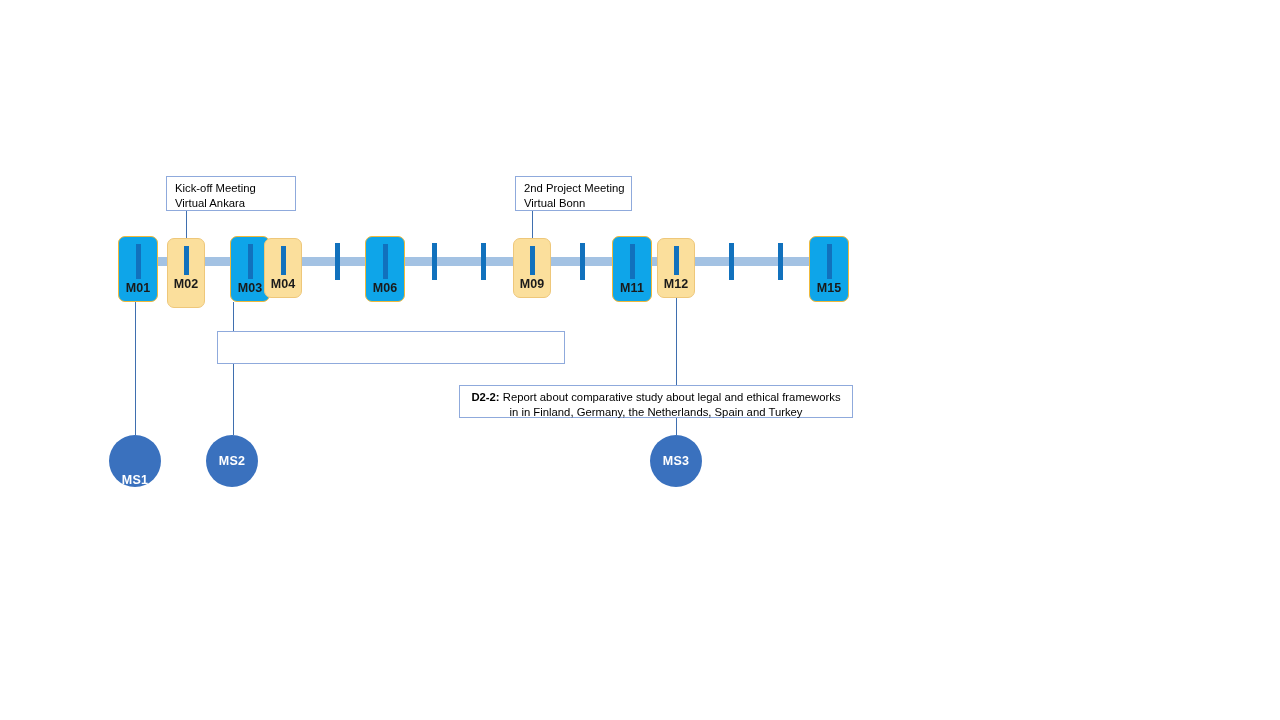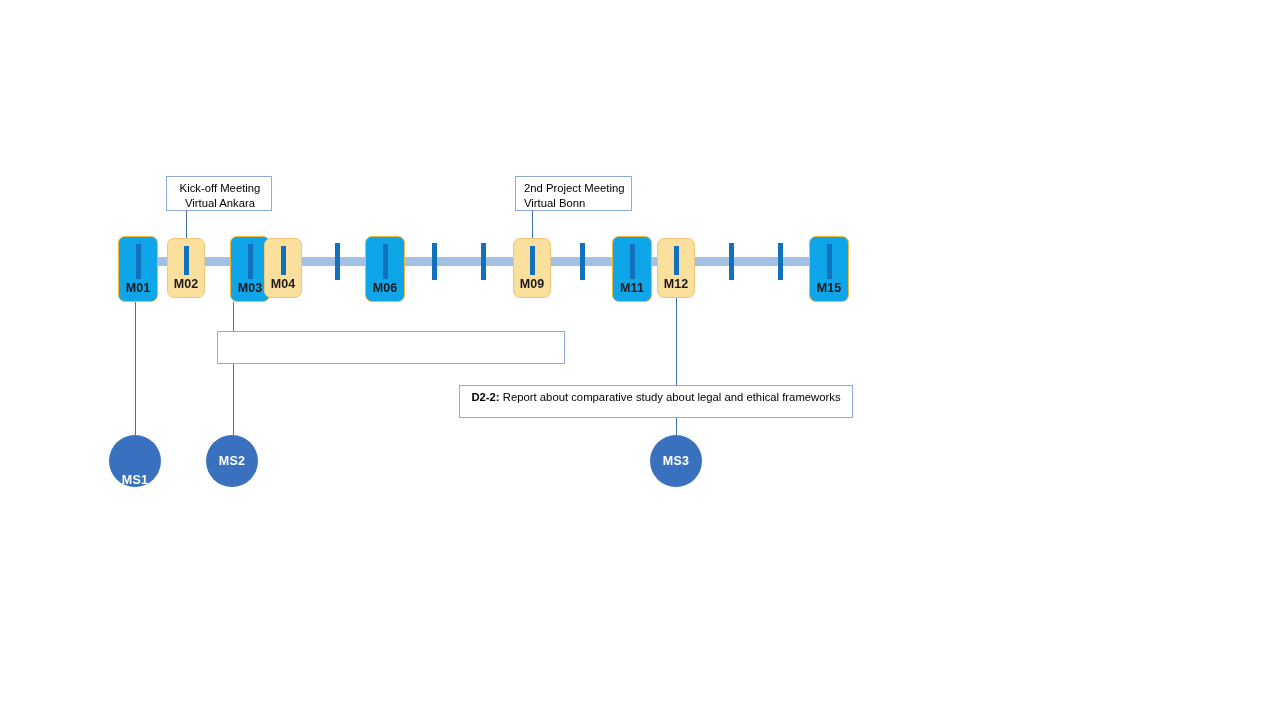--- a/index.html
+++ b/index.html
@@ -126,21 +126,21 @@
       <div class="conn" style="left: 233px; top: 302px; height: 29px;"></div>
       <div class="conn" style="left: 233px; top: 364px; height: 71px;"></div>
       <div class="conn" style="left: 676px; top: 298px; height: 137px;"></div>
     </div>
 
   <div id="months">
       <div class="month dark" style="left: 118px; top: 236px; width: 40px; height: 66px;">
         <div class="tick" style="top: 7px; height: 35px;"></div>
         <div class="mlabel" style="top: 44px;">M01</div>
       </div>
-      <div class="month light" style="left: 167px; top: 238px; width: 38px; height: 60px;">
+      <div class="month light" style="left: 167px; top: 238px; width: 38px; height: 70px;">
         <div class="tick" style="top: 7px; height: 29px;"></div>
         <div class="mlabel" style="top: 38px;">M02</div>
       </div>
       <div class="month dark" style="left: 230px; top: 236px; width: 40px; height: 66px;">
         <div class="tick" style="top: 7px; height: 35px;"></div>
         <div class="mlabel" style="top: 44px;">M03</div>
       </div>
       <div class="month light" style="left: 264px; top: 238px; width: 38px; height: 60px;">
         <div class="tick" style="top: 7px; height: 29px;"></div>
         <div class="mlabel" style="top: 38px;">M04</div>
@@ -161,35 +161,36 @@
         <div class="tick" style="top: 7px; height: 29px;"></div>
         <div class="mlabel" style="top: 38px;">M12</div>
       </div>
       <div class="month dark" style="left: 809px; top: 236px; width: 40px; height: 66px;">
         <div class="tick" style="top: 7px; height: 35px;"></div>
         <div class="mlabel" style="top: 44px;">M15</div>
       </div>
     </div>
 
   <div id="callouts">
-      <div class="callout" style="left: 166px; top: 176px; width: 106px; height: 35px; text-align: center;">
+      <div class="callout" style="left: 166px; top: 176px; width: 130px; height: 35px;">
         <div>Kick-off Meeting</div>
         <div>Virtual Ankara</div>
       </div>
       <div class="callout" style="left: 515px; top: 176px; width: 117px; height: 35px;">
         <div>2nd Project Meeting</div>
         <div>Virtual Bonn</div>
       </div>
     </div>
 
   <div id="deliverables">
       <div class="callout centered" style="left: 217px; top: 331px; width: 348px; height: 33px;">
       </div>
       <div class="callout centered" style="left: 459px; top: 385px; width: 394px; height: 33px;">
         <div><b>D2-2:</b><span> Report about comparative study about legal and ethical frameworks</span></div>
+        <div>in in Finland, Germany, the Netherlands, Spain and Turkey</div>
       </div>
     </div>
 
   <div id="milestones">
       <div class="ms" style="left: 109px; top: 435px; width: 52px; height: 52px; align-items: flex-end;">
         <span>MS1</span>
       </div>
       <div class="ms" style="left: 206px; top: 435px; width: 52px; height: 52px;">
         <span>MS2</span>
       </div>

